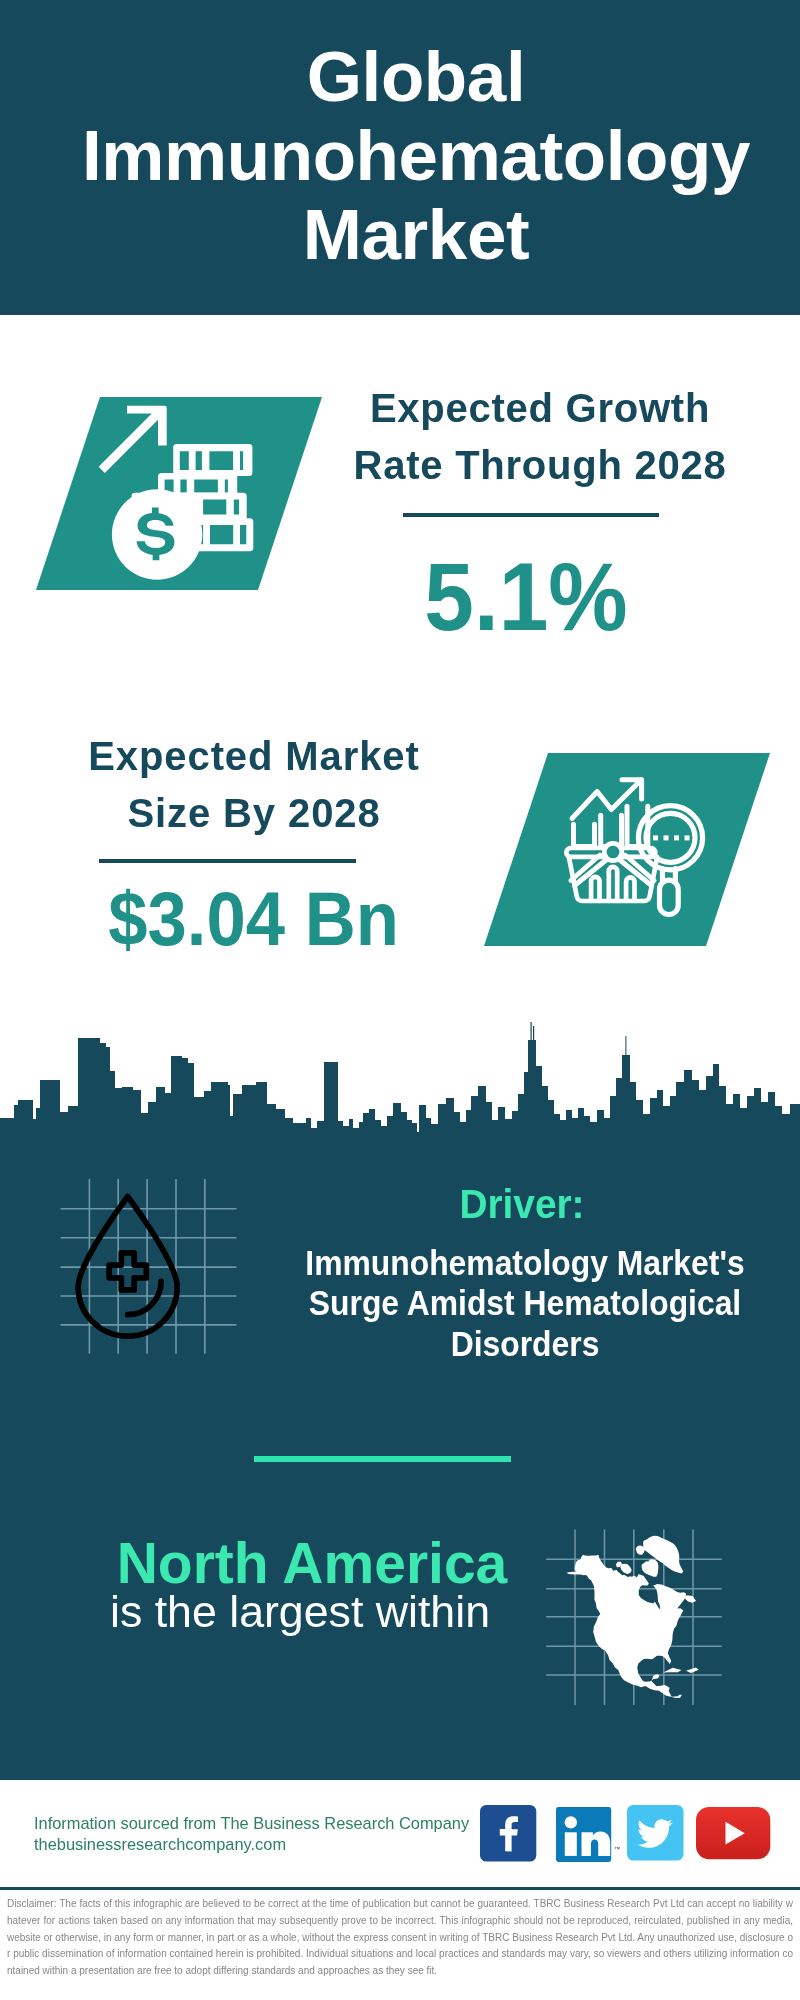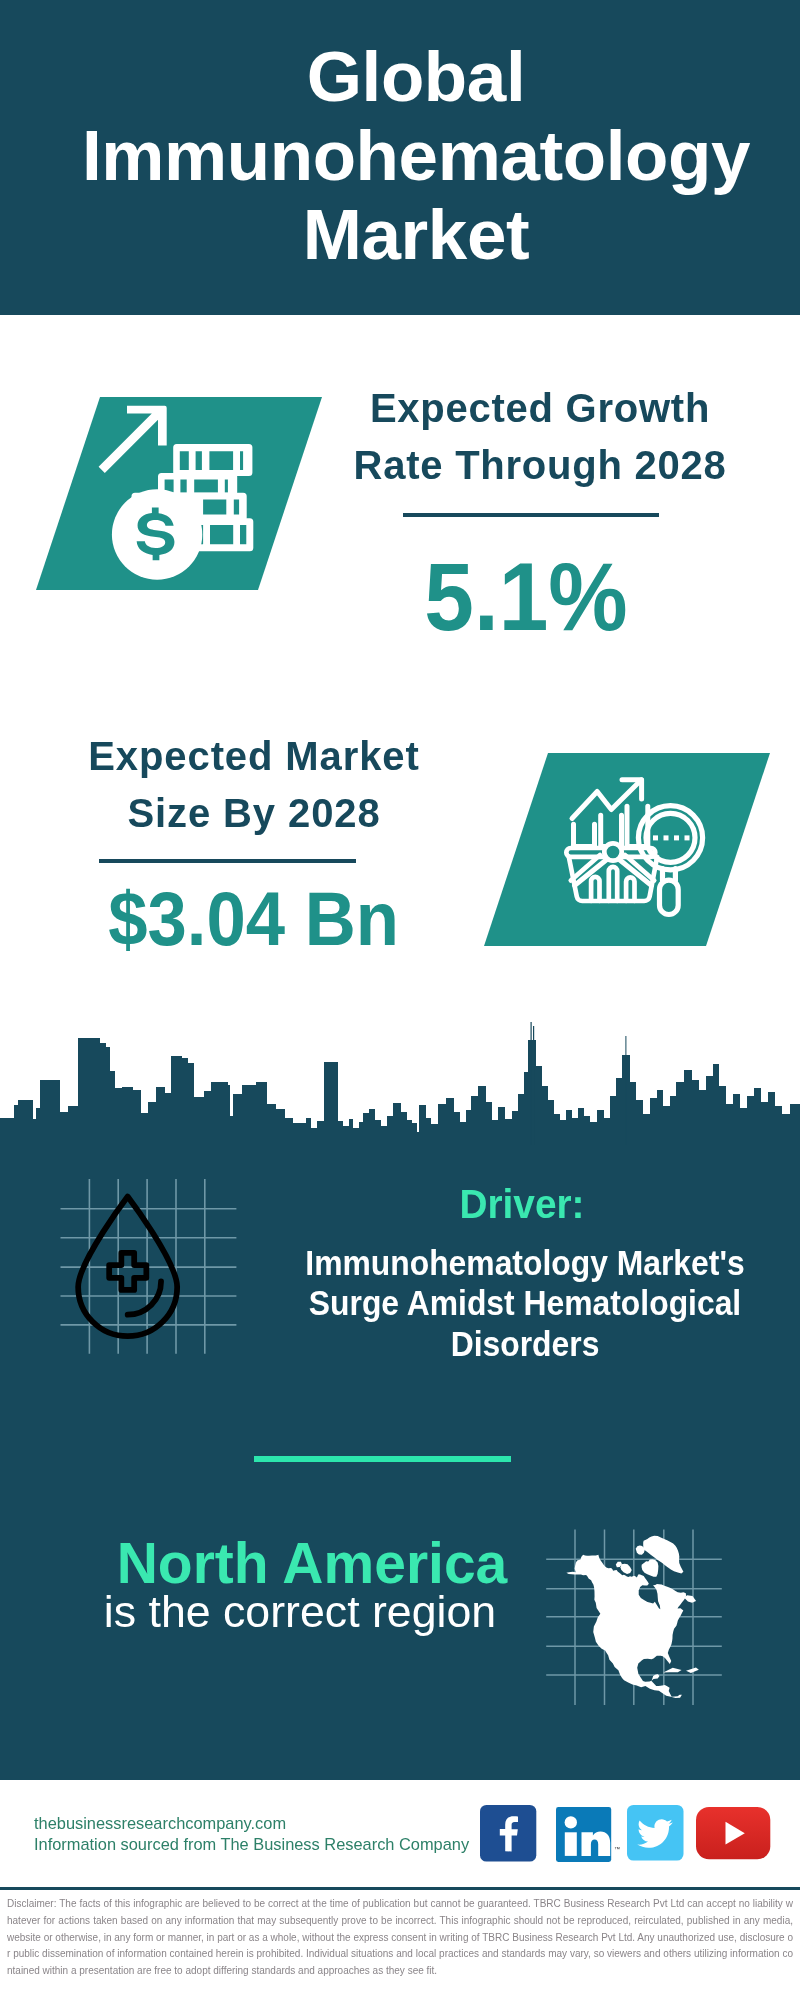--- a/index.html
+++ b/index.html
@@ -270,27 +270,27 @@
 <polygon points="68.4,12.7 70.0,10.3 72.2,9.6 74.0,9.9 76.2,11.1 77.3,14.1 76.5,16.8 74.5,18.7 71.6,18.4 69.6,16.7"></polygon>
 <polygon points="50.7,25.7 53.8,25.7 54.9,28.2 52.7,30.9 49.8,31.1 48.8,28.4"></polygon>
 <polygon points="116.0,61.0 119.2,58.7 124.5,59.4 128.0,64.3 124.0,66.0 120.0,64.8"></polygon>
 <polygon points="95.6,134.9 105.0,130.3 113.7,132.6 110.0,134.7 101.7,134.7"></polygon>
 <polygon points="118.1,133.3 127.9,130.1 130.7,132.3 122.9,135.5"></polygon>
       </g>
     </g>
   </svg>
   <div class="reg-name" style="left:12px; top:1542px; width:600px; font-size:57px; line-height:42.3px;">North America</div>
   <div class="reg-text" style="left:0px; top:1587px; width:600px; font-size:44.7px; line-height:49.7px;">
-    <div>is the correct region</div>
+    <div>is the largest within</div>
   </div>
 
   <div class="footer-rule" style="position:absolute;left:0;top:1887px;width:800px;height:3px;background:#17495c;"></div>
   <div class="src" style="left:34px; top:1813px; width:470px;">
+    <div>Information sourced from The Business Research Company</div>
     <div>thebusinessresearchcompany.com</div>
-    <div>Information sourced from The Business Research Company</div>
   </div>
 
   <div class="social" style="position:absolute; left:480px; top:1805px;">
     <a style="position:absolute; left:0px; top:0px;">
       <svg width="57" height="57" viewBox="0 0 57 57">
         <rect x="0" y="0" width="56.3" height="56.6" rx="6.4" fill="#1e4e92"></rect>
         <path d="M31.6,46.4 V30.5 h5.4 l0.8,-6.3 h-6.2 v-4.0 c0,-1.8 0.5,-3.1 3.1,-3.1 h3.3 v-5.6 c-0.6,-0.1 -2.5,-0.3 -4.8,-0.3 c-4.8,0 -8,2.9 -8,8.3 v4.6 h-5.4 v6.3 h5.4 v15.9 z" fill="#ffffff"></path>
       </svg>
     </a>
     <a style="position:absolute; left:76px; top:2px;">

